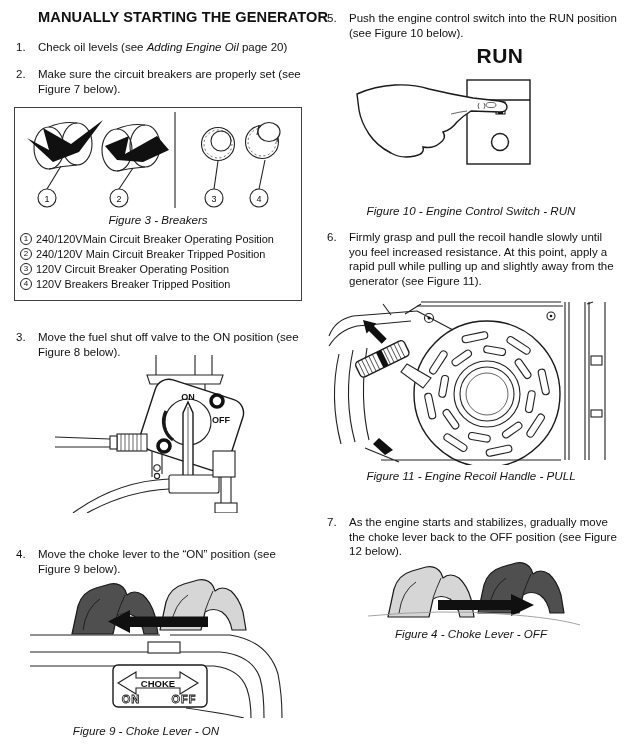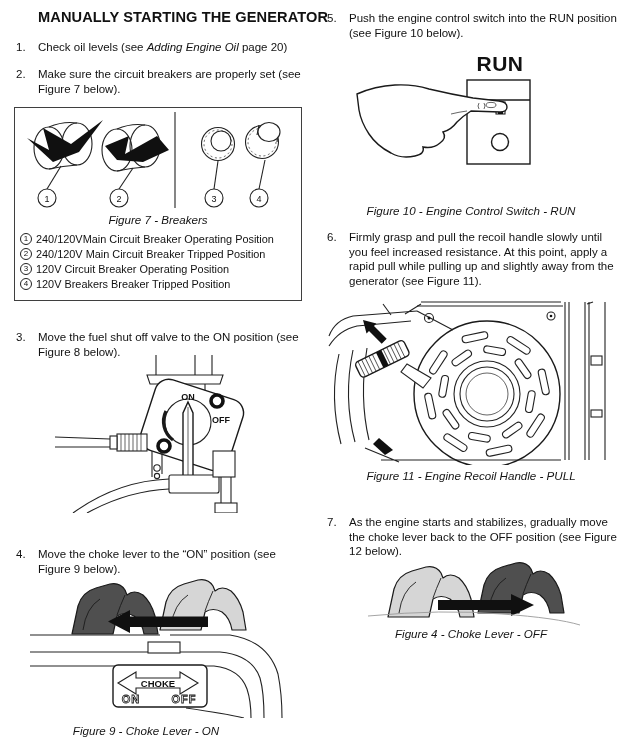--- a/index.html
+++ b/index.html
@@ -82,21 +82,21 @@
       <g>
         <circle class="ln" cx="247" cy="34" r="16.5"></circle>
         <circle class="thin" cx="247" cy="34" r="14" stroke-dasharray="2 2.6"></circle>
         <path class="ln" d="M244,17 L242,27 M263,24 L262,34"></path>
         <ellipse class="wh" cx="254" cy="24" rx="11" ry="9.5"></ellipse>
         <line class="ln" x1="250" y1="52" x2="244" y2="81"></line>
         <circle class="wh" cx="244" cy="90" r="9"></circle>
         <text class="svgtxt" x="244" y="93.5" font-size="9" text-anchor="middle">4</text>
       </g>
     </svg>
-    <div class="f7cap">Figure 7 - Breakers</div>
+    <div class="f7cap">Figure 3 - Breakers</div>
     <div class="legend">
       <div class="lrow">
           <span class="lnum">1</span>
           <span>240/120VMain Circuit Breaker Operating Position</span>
         </div>
       <div class="lrow">
           <span class="lnum">2</span>
           <span>240/120V Main Circuit Breaker Tripped Position</span>
         </div>
       <div class="lrow">
@@ -171,21 +171,21 @@
     </g>
     <path class="ln" d="M158,136 Q200,142 216,146"></path>
   </svg>
   <div class="figcap" style="left:1px;top:724px;width:290px;">Figure 9 - Choke Lever - ON</div>
 
   <div class="step" style="left:325px;top:11px;">
     <span class="num">5.</span>
     <span class="txt">Push the engine control switch into the RUN position (see Figure 10 below).</span>
   </div>
 
-  <div class="bigword" style="left:450px;top:44px;margin-top:8px;">RUN</div>
+  <div class="bigword" style="left:450px;top:44px;">RUN</div>
 
   <svg style="left:355px;top:72px;" width="210" height="100" viewBox="0 0 210 100">
     <rect class="wh2" x="112" y="8" width="63" height="84"></rect>
     <line class="ln2" x1="112" y1="28" x2="175" y2="28"></line>
     <circle class="ln2" cx="145" cy="70" r="8.5"></circle>
     <rect class="wh" x="141" y="30" width="9" height="12"></rect>
     <rect class="blk" x="143" y="36" width="5" height="6"></rect>
     <g>
       <path class="wh2" d="M2,22 Q20,14 40,13 Q58,12 74,17 Q95,22 118,26 L144,29 Q152,30 152,35 Q152,40 145,40 L116,39 Q108,44 102,50 Q96,58 88,60 Q92,66 85,71 Q78,77 68,75 Q70,82 60,84 Q46,87 36,81 Q22,74 14,62 Q6,50 4,38 Z"></path>
       <ellipse class="thin" cx="136" cy="33" rx="5" ry="2.6"></ellipse>

